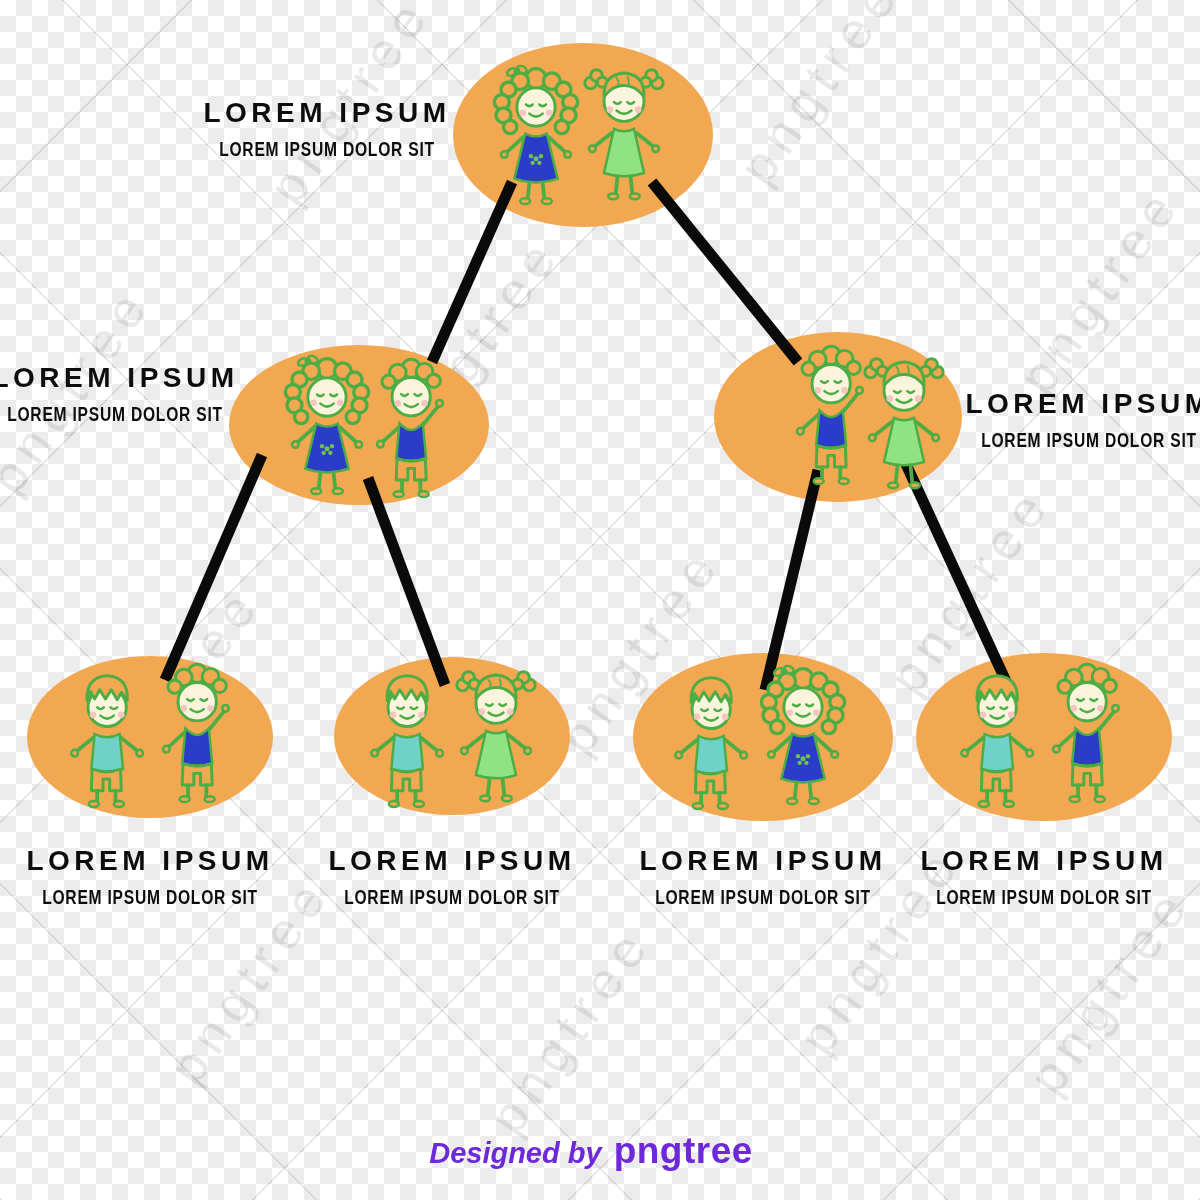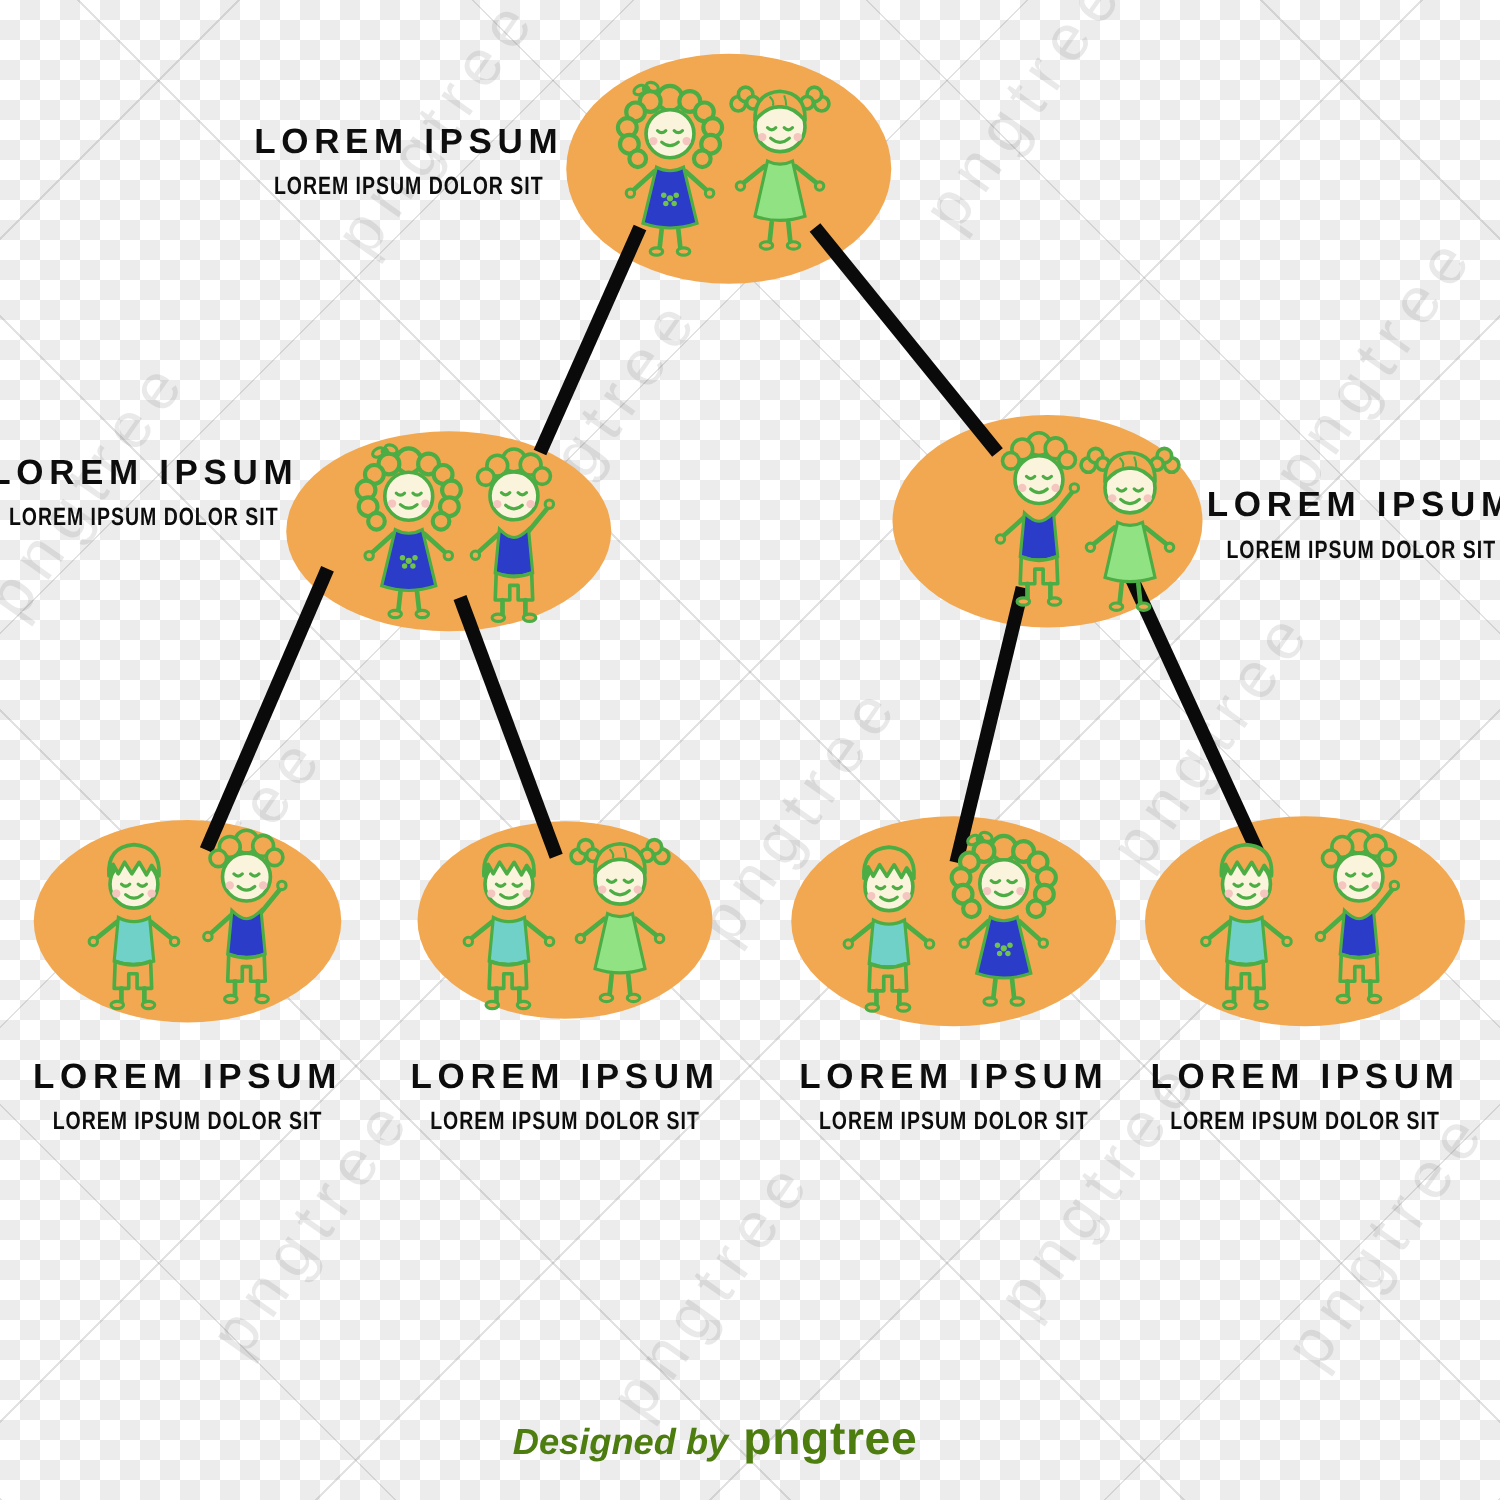--- a/index.html
+++ b/index.html
@@ -27,22 +27,22 @@
   svg.tree { position:absolute; left:0; top:0; }
 
   
   .label { position:absolute; transform:translateX(-50%); text-align:center;
            white-space:nowrap; color:#0d0d0d; }
   .label .t { display:block; font-size:28px; font-weight:bold; letter-spacing:4.5px; }
   .label .s { display:inline-block; font-size:20px; font-weight:bold; letter-spacing:1px;
               margin-top:9px; transform:scaleX(0.78); transform-origin:center; }
 
   
-  .footer { position:absolute; left:572px; top:1130px; transform:translateX(-50%);
-            display:flex; align-items:baseline; gap:12px; color:#4d7c0f; }
+  .footer { position:absolute; left:591px; top:1130px; transform:translateX(-50%);
+            display:flex; align-items:baseline; gap:12px; color:#6d28d9; }
   .footer .designed { font-style:italic; font-weight:bold; font-size:29px; }
   .footer .brand { font-weight:bold; font-size:37px; letter-spacing:0.5px; }
 </style>
 </head>
 <body>
 
 <div class="page">
   <div class="checker"></div>
   <div class="lattice"></div>
 

